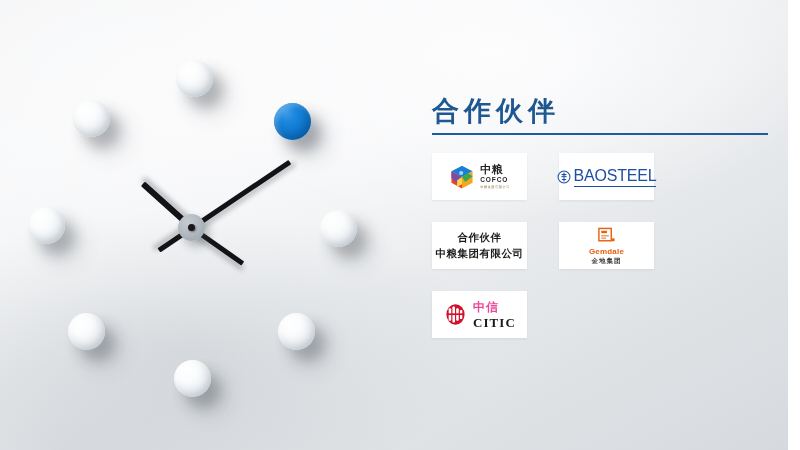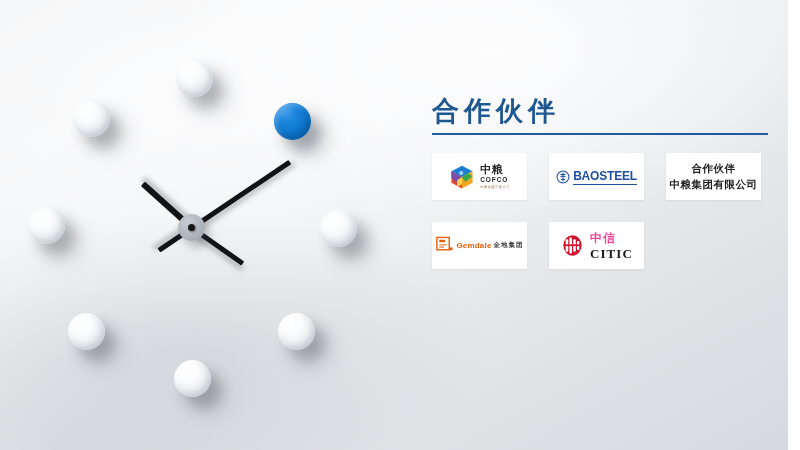--- a/index.html
+++ b/index.html
@@ -60,49 +60,49 @@
   }
 
   
   #panel{position:absolute;left:432px;top:96px;width:340px;}
   #title{
     font-size:27px;font-weight:700;letter-spacing:5px;color:#1f5791;
     line-height:1.15;margin:0;white-space:nowrap;
   }
   #title-rule{height:2px;background:#1f5c9e;margin-top:6px;width:336px;}
 
-  .logo-grid{margin-top:18px;display:flex;flex-wrap:wrap;gap:22px 22px;width:340px;}
+  .logo-grid{margin-top:18px;display:flex;flex-wrap:wrap;gap:22px 32px;width:340px;}
   .logo-card{
     width:95px;height:47px;background:#ffffff;
     display:flex;align-items:center;justify-content:center;
     box-shadow:0 1px 2px rgba(90,98,108,.10);
   }
 
   
   .cofco{display:flex;align-items:center;gap:5px;}
   .cofco-txt{display:flex;flex-direction:column;align-items:flex-start;line-height:1;}
   .cofco-cn{font-size:11px;font-weight:700;color:#231f20;letter-spacing:.5px;}
   .cofco-en{font-size:6.5px;font-weight:700;color:#231f20;letter-spacing:.9px;margin-top:2px;}
   .cofco-sub{font-size:3.2px;color:#8d6a3f;letter-spacing:.5px;margin-top:2px;}
 
   
   .baosteel{display:flex;align-items:center;gap:3px;}
   .bs-word{
-    font-size:12px;font-weight:700;color:#1f4fa3;letter-spacing:-.2px;
+    font-size:16px;font-weight:400;color:#1f4fa3;letter-spacing:-.2px;
     border-bottom:1.4px solid #1f4fa3;padding-bottom:1px;
   }
 
   
   .disano{
     text-align:center;font-size:10.5px;font-weight:700;color:#1a1a1a;
     line-height:1.45;letter-spacing:.5px;
   }
 
   
-  .gemdale{display:flex;align-items:center;gap:2px;}
+  .gemdale{display:flex;flex-direction:column;align-items:center;gap:2px;}
   .gem-en{font-size:8px;font-weight:700;color:#e8600e;letter-spacing:.2px;line-height:1;}
   .gem-cn{font-size:6.5px;font-weight:700;color:#3b3b3b;letter-spacing:1px;line-height:1;}
 
   
   .citic{display:flex;align-items:center;gap:5px;}
   .citic-txt{display:flex;flex-direction:column;align-items:flex-start;line-height:1;}
   .citic-cn{font-size:12px;font-weight:700;color:#ec4899;letter-spacing:1px;}
   .citic-en{font-size:13px;font-weight:700;color:#1a1a1a;letter-spacing:1.1px;margin-top:3px;
             font-family:"Liberation Serif","DejaVu Serif",serif;}
 </style>

